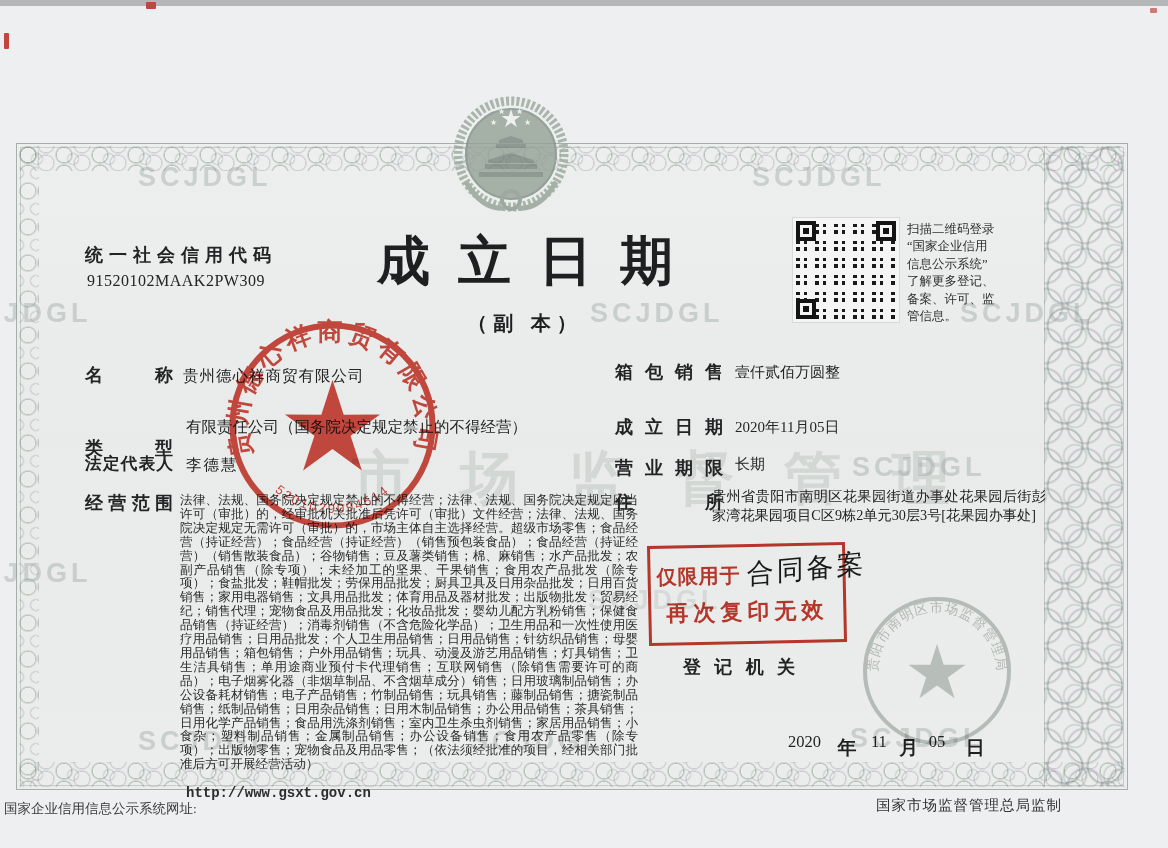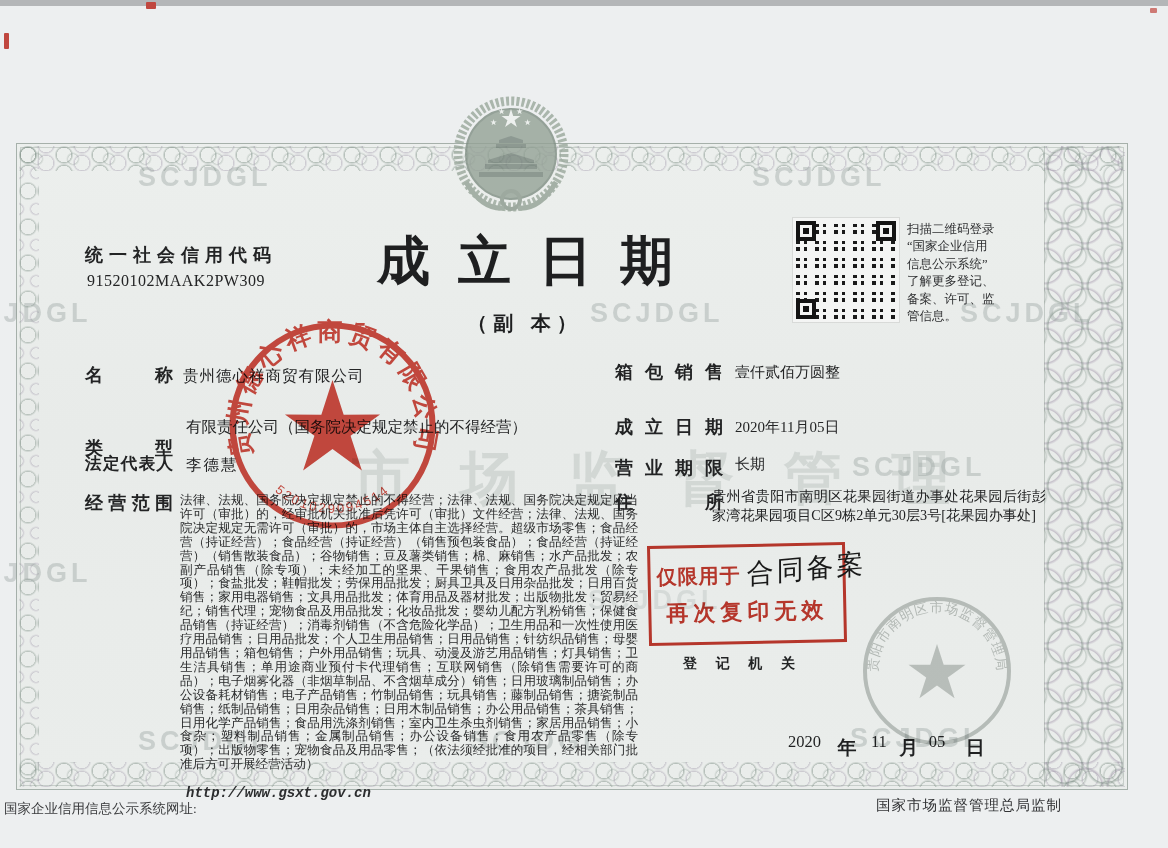--- a/index.html
+++ b/index.html
@@ -61,42 +61,42 @@
   .flabel.small{font-size:16.5px;}
   .fvalue{position:absolute;font-family:"Liberation Serif",serif;color:#242526;}
   .v-name{left:183px;top:366px;font-size:15.5px;letter-spacing:1px;}
   .v-type{left:186px;top:417px;font-size:15.5px;}
   .v-rep{left:186px;top:455px;font-size:15.5px;letter-spacing:2px;}
   .v-scope{left:180px;top:494px;width:458px;font-size:12.6px;line-height:13.9px;text-align:justify;color:#2a2b2c;}
   .v-capital{left:735px;top:363px;font-size:15px;}
   .v-date{left:735px;top:418px;font-size:15px;}
   .v-term{left:735px;top:455px;font-size:15px;}
   .v-address{left:712px;top:487px;width:334px;font-size:14.2px;line-height:19px;text-align:justify;color:#212223;}
-  .registry-label{left:683px;top:655px;width:112px;font-size:14px;}
+  .registry-label{left:683px;top:655px;width:112px;font-size:18px;}
 
   
   .dateline{position:absolute;left:788px;top:735px;width:240px;color:#1f2021;white-space:nowrap;}
   .dt-num{font-family:"Liberation Serif",serif;font-size:16.5px;position:relative;top:-7px;}
   .dt-unit{font-weight:700;font-size:19px;}
   .dt-g1{margin-left:12px;} .dt-g2{margin-left:10px;} .dt-g3{margin-left:8px;} .dt-g4{margin-left:6px;} .dt-g5{margin-left:16px;}
 
   
   .seal{position:absolute;mix-blend-mode:multiply;}
   .usage-stamp{position:absolute;left:648px;top:544px;width:192px;height:94px;border:3px solid #c63a2e;
                transform:rotate(-1.2deg);mix-blend-mode:multiply;background:rgba(255,255,255,0);}
   .us-line1{position:absolute;left:6px;top:8px;white-space:nowrap;}
   .us-prefix{color:#c63a2e;font-size:20px;font-weight:700;font-family:"Liberation Serif",serif;letter-spacing:1px;}
   .us-hand{display:inline-block;color:#1b1b1b;font-size:27px;font-family:"Liberation Serif",serif;letter-spacing:3px;
            transform:rotate(-4deg) skewX(-5deg);position:relative;top:-3px;margin-left:2px;}
   .us-line2{position:absolute;left:0;right:0;top:50px;text-align:center;color:#c63a2e;font-size:22px;font-weight:700;
             letter-spacing:5px;font-family:"Liberation Serif",serif;}
 
   
   .f-notice{position:absolute;left:393px;top:770px;width:282px;font-size:13.2px;line-height:16px;font-weight:700;color:#38393b;}
-  .f-site{position:absolute;left:186px;top:785px;font-size:14px;font-weight:700;font-family:"Liberation Mono",monospace;color:#2c2d2f;font-style:italic;}
+  .f-site{position:absolute;left:186px;top:785px;font-size:14px;font-weight:700;font-family:"Liberation Mono",monospace;color:#2c2d2f;}
   .f-sitelabel{position:absolute;left:4px;top:800px;font-size:13.5px;color:#3a3b3d;font-family:"Liberation Serif",serif;}
   .f-producer{position:absolute;left:876px;top:796px;font-size:14.5px;color:#323335;font-family:"Liberation Serif",serif;letter-spacing:1px;}
 </style>
 </head>
 <body>
 
 <div class="page">
   <div class="scan-top-edge"></div>
   <div class="speck" style="left:146px;top:2px;width:10px;height:7px;"></div>
   <div class="speck" style="left:4px;top:33px;width:5px;height:16px;"></div>

